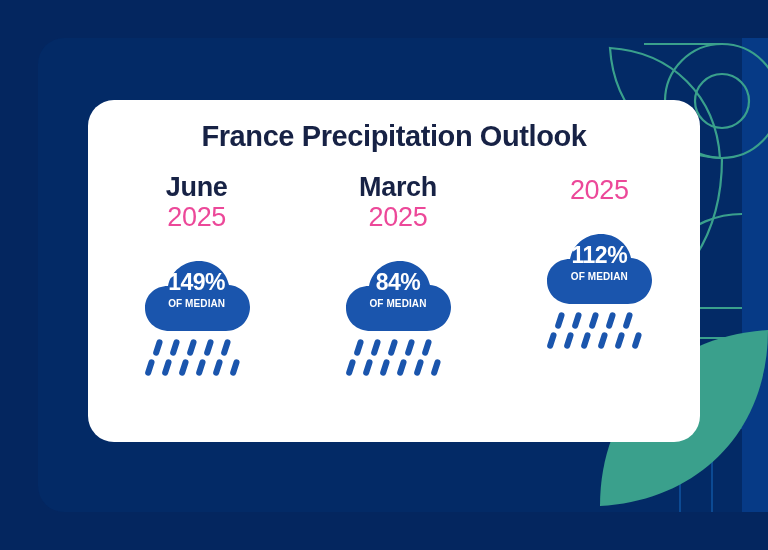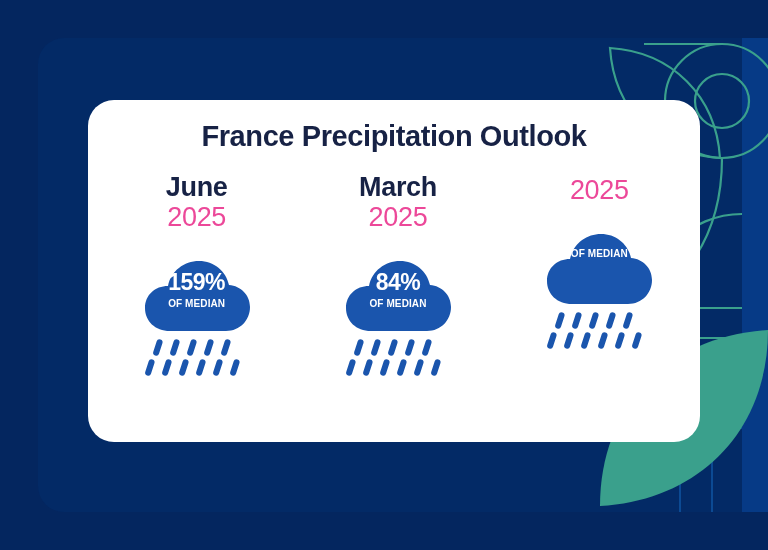--- a/index.html
+++ b/index.html
@@ -215,21 +215,21 @@
               <rect x="86" y="86" width="6" height="17" rx="3" transform="rotate(18 89 94)"></rect>
               <rect x="10" y="106" width="6" height="17" rx="3" transform="rotate(18 13 114)"></rect>
               <rect x="27" y="106" width="6" height="17" rx="3" transform="rotate(18 30 114)"></rect>
               <rect x="44" y="106" width="6" height="17" rx="3" transform="rotate(18 47 114)"></rect>
               <rect x="61" y="106" width="6" height="17" rx="3" transform="rotate(18 64 114)"></rect>
               <rect x="78" y="106" width="6" height="17" rx="3" transform="rotate(18 81 114)"></rect>
               <rect x="95" y="106" width="6" height="17" rx="3" transform="rotate(18 98 114)"></rect>
             </g>
           </svg>
           <div class="icon-text">
-            <span class="pct">159%</span>
+            <span class="pct">149%</span>
             <span class="sub">OF MEDIAN</span>
           </div>
         </div>
       </div>
 
       <div class="col">
         <div class="period-name">March</div>
         <div class="period-year">2025</div>
         <div class="icon-wrap">
           <svg viewBox="0 0 120 130" xmlns="http://www.w3.org/2000/svg">
@@ -268,20 +268,21 @@
               <rect x="86" y="86" width="6" height="17" rx="3" transform="rotate(18 89 94)"></rect>
               <rect x="10" y="106" width="6" height="17" rx="3" transform="rotate(18 13 114)"></rect>
               <rect x="27" y="106" width="6" height="17" rx="3" transform="rotate(18 30 114)"></rect>
               <rect x="44" y="106" width="6" height="17" rx="3" transform="rotate(18 47 114)"></rect>
               <rect x="61" y="106" width="6" height="17" rx="3" transform="rotate(18 64 114)"></rect>
               <rect x="78" y="106" width="6" height="17" rx="3" transform="rotate(18 81 114)"></rect>
               <rect x="95" y="106" width="6" height="17" rx="3" transform="rotate(18 98 114)"></rect>
             </g>
           </svg>
           <div class="icon-text">
+            <span class="pct">112%</span>
             <span class="sub">OF MEDIAN</span>
           </div>
         </div>
       </div>
 
     </div>
   </div>
 </div>
 
 </body></html>

